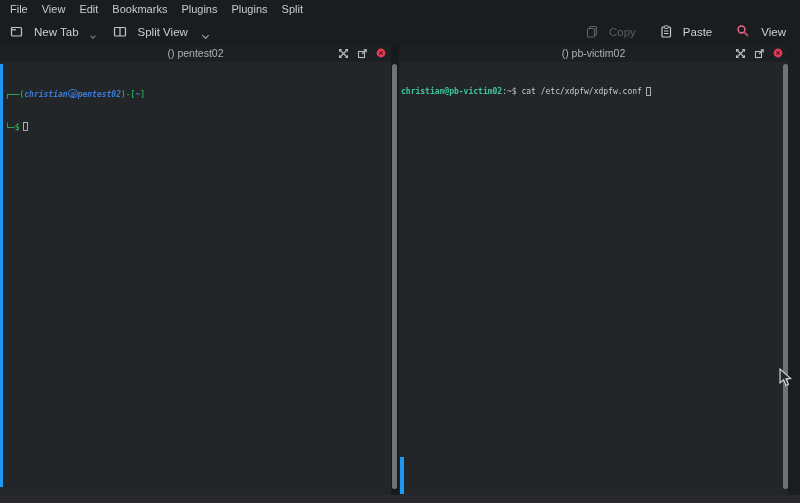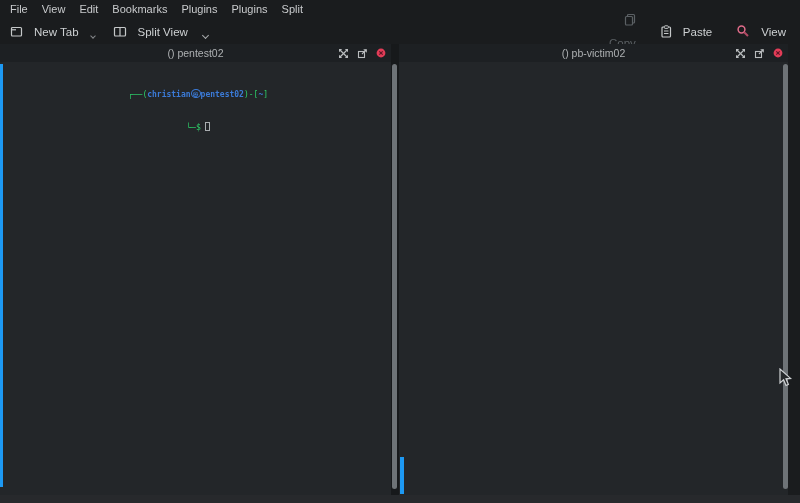--- a/index.html
+++ b/index.html
@@ -8,41 +8,41 @@
 
   
   .menubar { position:absolute; top:0; left:0; right:0; height:18px; display:flex; align-items:center; padding-left:3px; background:#1a1c1e; }
   .menu-item { padding:0 7px; font-size:11px; color:#c9cbcd; line-height:18px; cursor:default; }
 
   
   .toolbar { position:absolute; top:18px; left:0; right:0; height:26px; display:flex; align-items:center; background:#1a1c1e; }
   .tb-group-left { display:flex; align-items:center; margin-left:6px; gap:10px; }
   .tb-group-right { display:flex; align-items:center; margin-left:auto; margin-right:10px; gap:16px; }
   .tb-btn { display:flex; align-items:flex-end; gap:11px; font-size:11.5px; color:#cdd0d2; padding:2px 4px; }
-  .tb-btn.disabled { color:#5b6064;flex-direction:column; }
+  .tb-btn.disabled { color:#5b6064; }
   .tb-btn svg { display:block; }
   .chev { width:5px; height:5px; border-right:1.5px solid #a8abad; border-bottom:1.5px solid #a8abad; transform:rotate(45deg); display:inline-block; margin-left:4px; margin-top:-3px; }
   .chev.tiny { width:4px; height:4px; border-color:#84878a; margin-left:1px; margin-top:7px; }
 
   
   .split { position:absolute; top:44px; left:0; right:0; bottom:0; }
   .pane { position:absolute; top:0; bottom:0; }
-  .pane-left { left:0; width:391px;text-align:center; }
+  .pane-left { left:0; width:391px; }
   .pane-right { left:399px; right:12px; }
   .pane-header { height:18px; background:#1d2023; position:relative; display:flex; align-items:center; justify-content:center; }
   .pane-title { font-size:10.5px; color:#aeb1b3; }
   .header-icons { position:absolute; right:5px; top:0; bottom:0; display:flex; align-items:center; gap:8px; }
   .header-icons svg { display:block; }
 
   .term { position:absolute; top:18px; left:0; right:0; bottom:0; background:#232629; font-family:"DejaVu Sans Mono", monospace; font-size:8px; line-height:11px; white-space:pre; }
   .term-left { padding:4px 0 0 5px; }
   .term-right { padding:2px 0 0 2px; }
 
   .t-green  { color:#2dd36a; }
-  .t-blue   { color:#3b7bd8; font-weight:bold; }
+  .t-blue   { color:#3b7bd8; font-weight:bold;font-style:italic; }
   .t-ugreen { color:#3fc79b; font-weight:bold; }
   .t-gray   { color:#c6c9ca; }
   .kali-at  { font-size:6px; border:1px solid #3b7bd8; border-radius:50%; padding:0 1px; vertical-align:0.5px; }
   .cursor-hollow { display:inline-block; width:5px; height:9px; border:1px solid #a9adb0; vertical-align:-1.5px; margin-left:4px; }
 
   
   .sb-blue-left  { position:absolute; left:0; top:2px; width:3px; height:423px; background:#1d99f3; }
   .sb-blue-right { position:absolute; left:1px; top:395px; width:4px; height:37px; background:#1d99f3; }
   .splitter { position:absolute; left:391px; width:8px; top:0; bottom:0; background:#17191b; }
   .thumb-mid { position:absolute; left:1px; top:20px; width:5px; height:425px; background:#6e7377; border-radius:3px; }
@@ -189,20 +189,21 @@
           <span>
             <svg width="10" height="10" viewBox="0 0 10 10">
                 <circle cx="5" cy="5" r="4.4" fill="#e23c57"></circle>
                 <line x1="3.3" y1="3.3" x2="6.7" y2="6.7" stroke="#5c1626" stroke-width="1.1"></line>
                 <line x1="6.7" y1="3.3" x2="3.3" y2="6.7" stroke="#5c1626" stroke-width="1.1"></line>
               </svg>
           </span>
         </span>
       </div>
       <div class="term term-right">
+        <div><span class="t-ugreen">christian@pb-victim02</span><span class="t-gray">:~$</span><span class="t-gray"> cat /etc/xdpfw/xdpfw.conf</span><span class="cursor-hollow"></span></div>
         <div class="sb-blue-right"></div>
         <div class="thumb-right"></div>
       </div>
     </div>
 
     <div class="bottom-strip"></div>
   </div>
 
   <div class="mouse-cursor">
     <svg width="15" height="20" viewBox="0 0 15 20">

